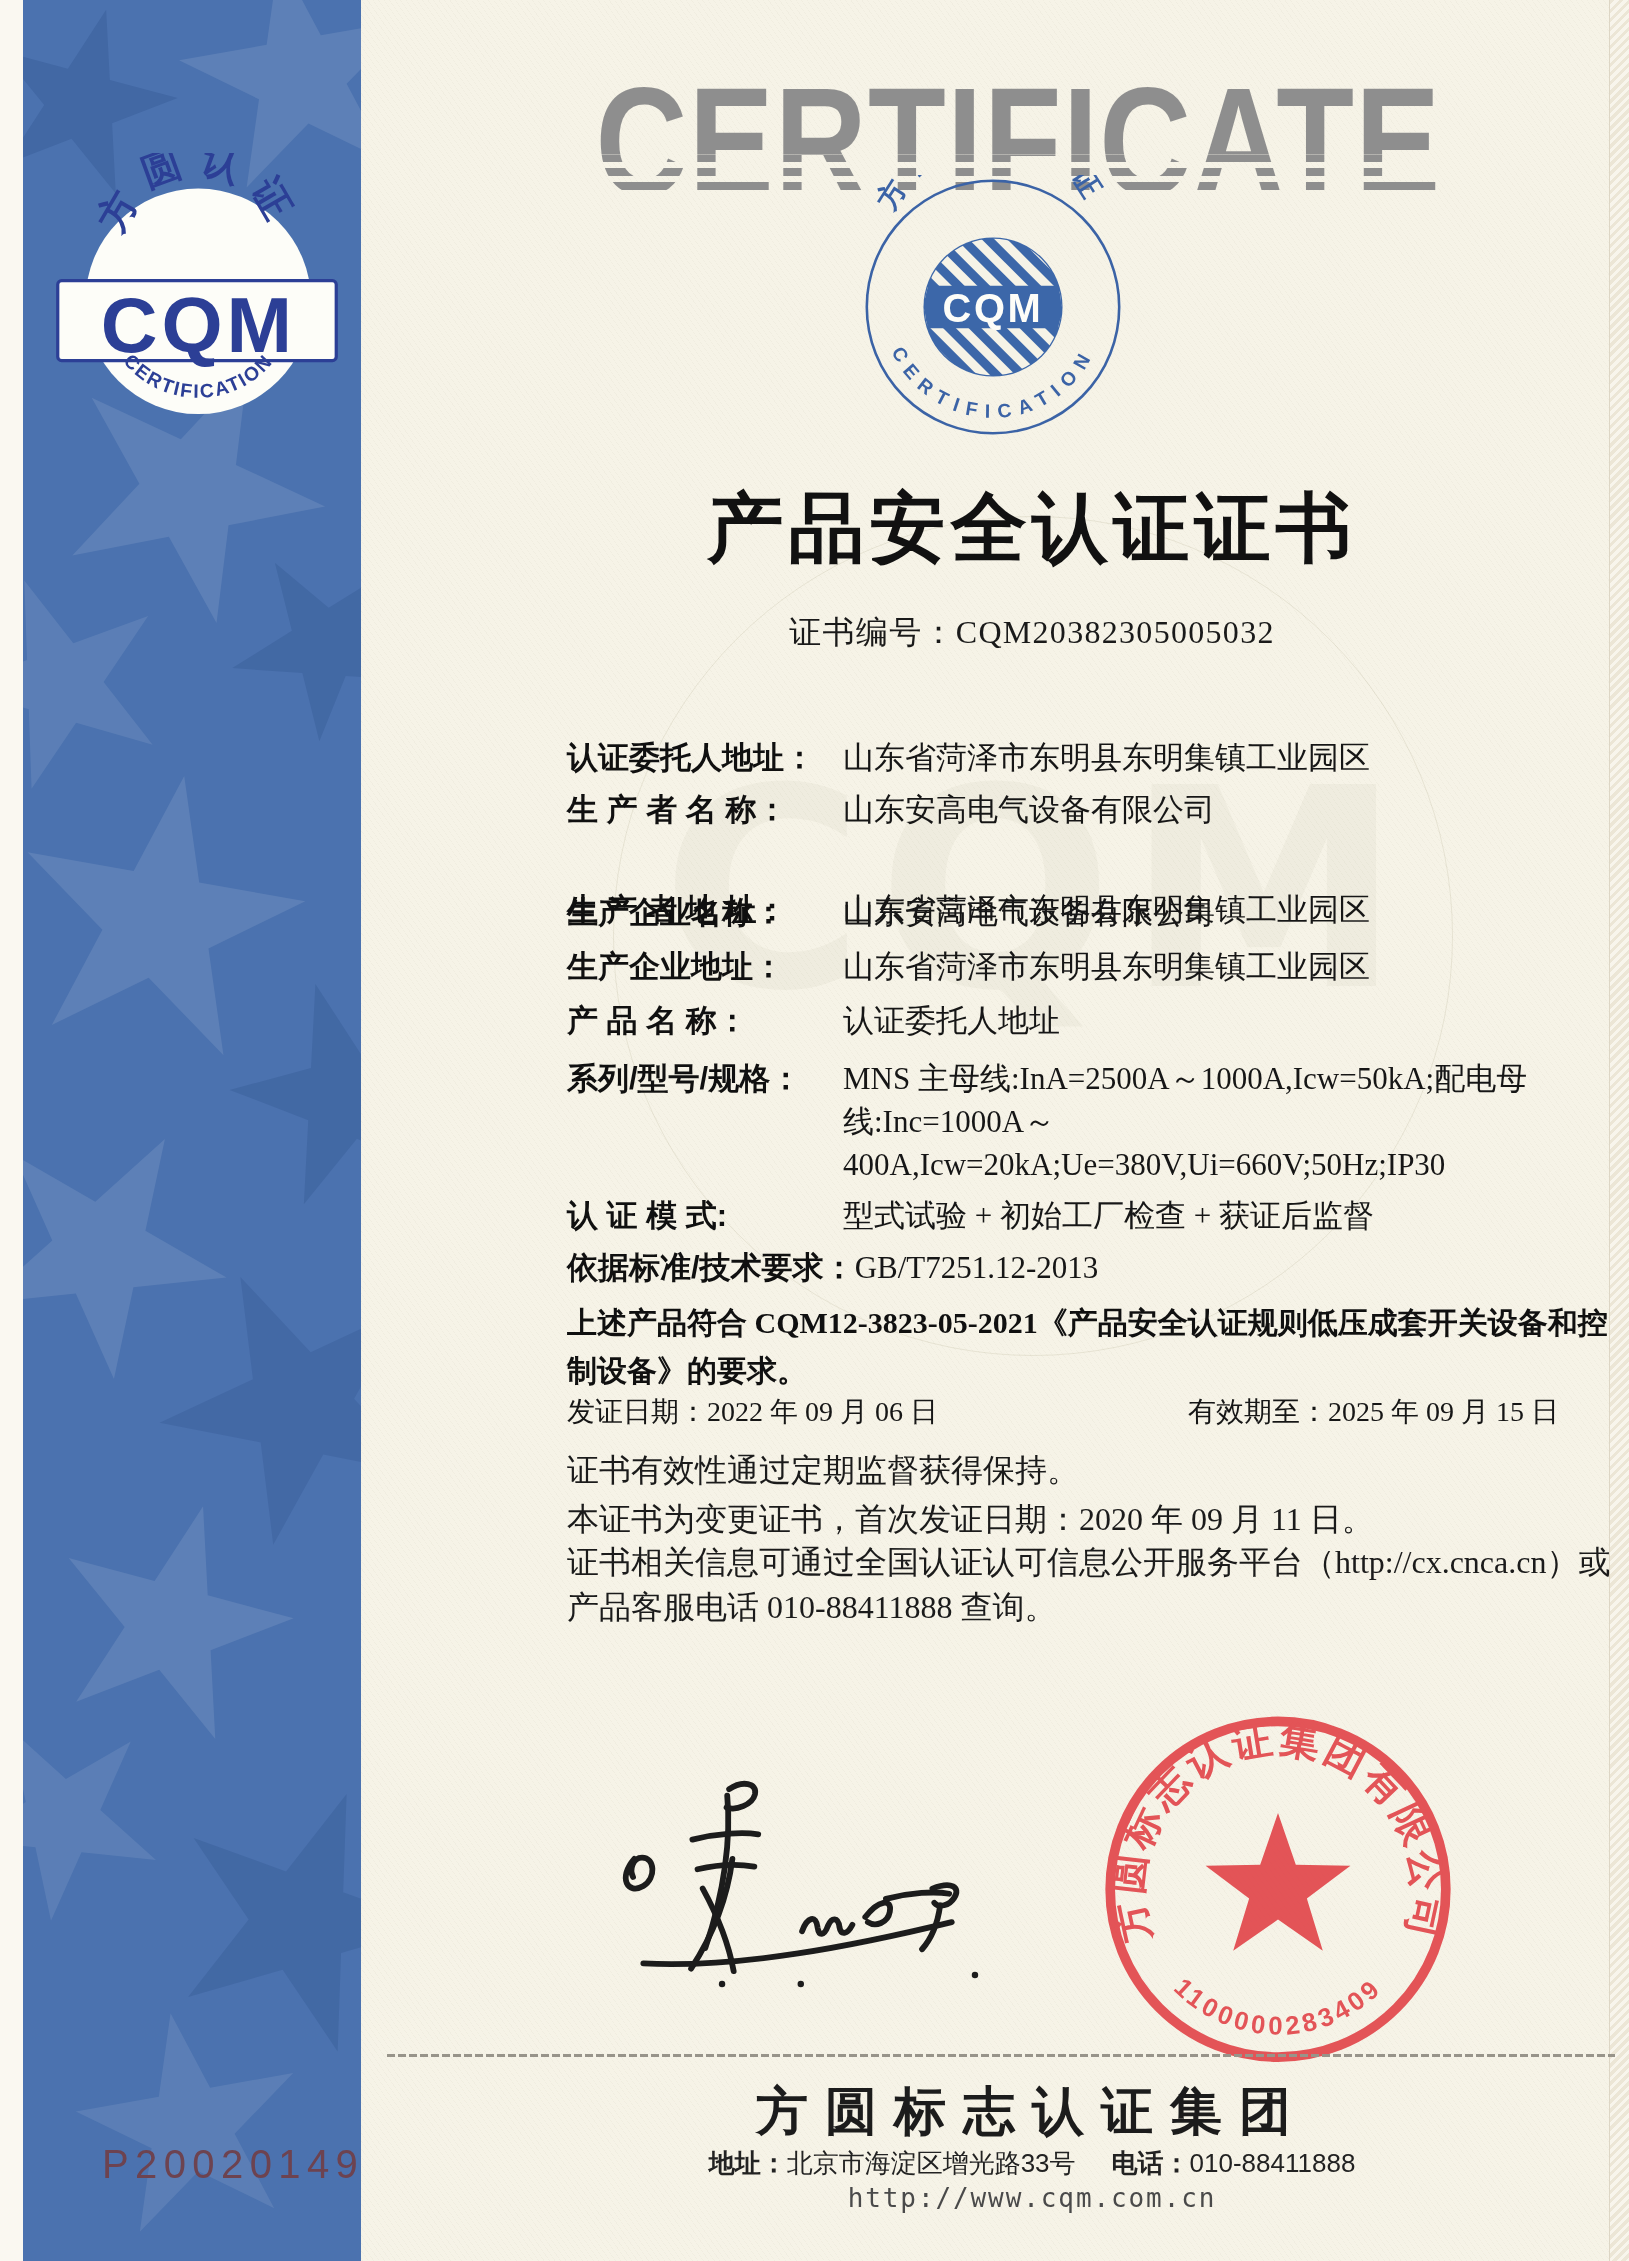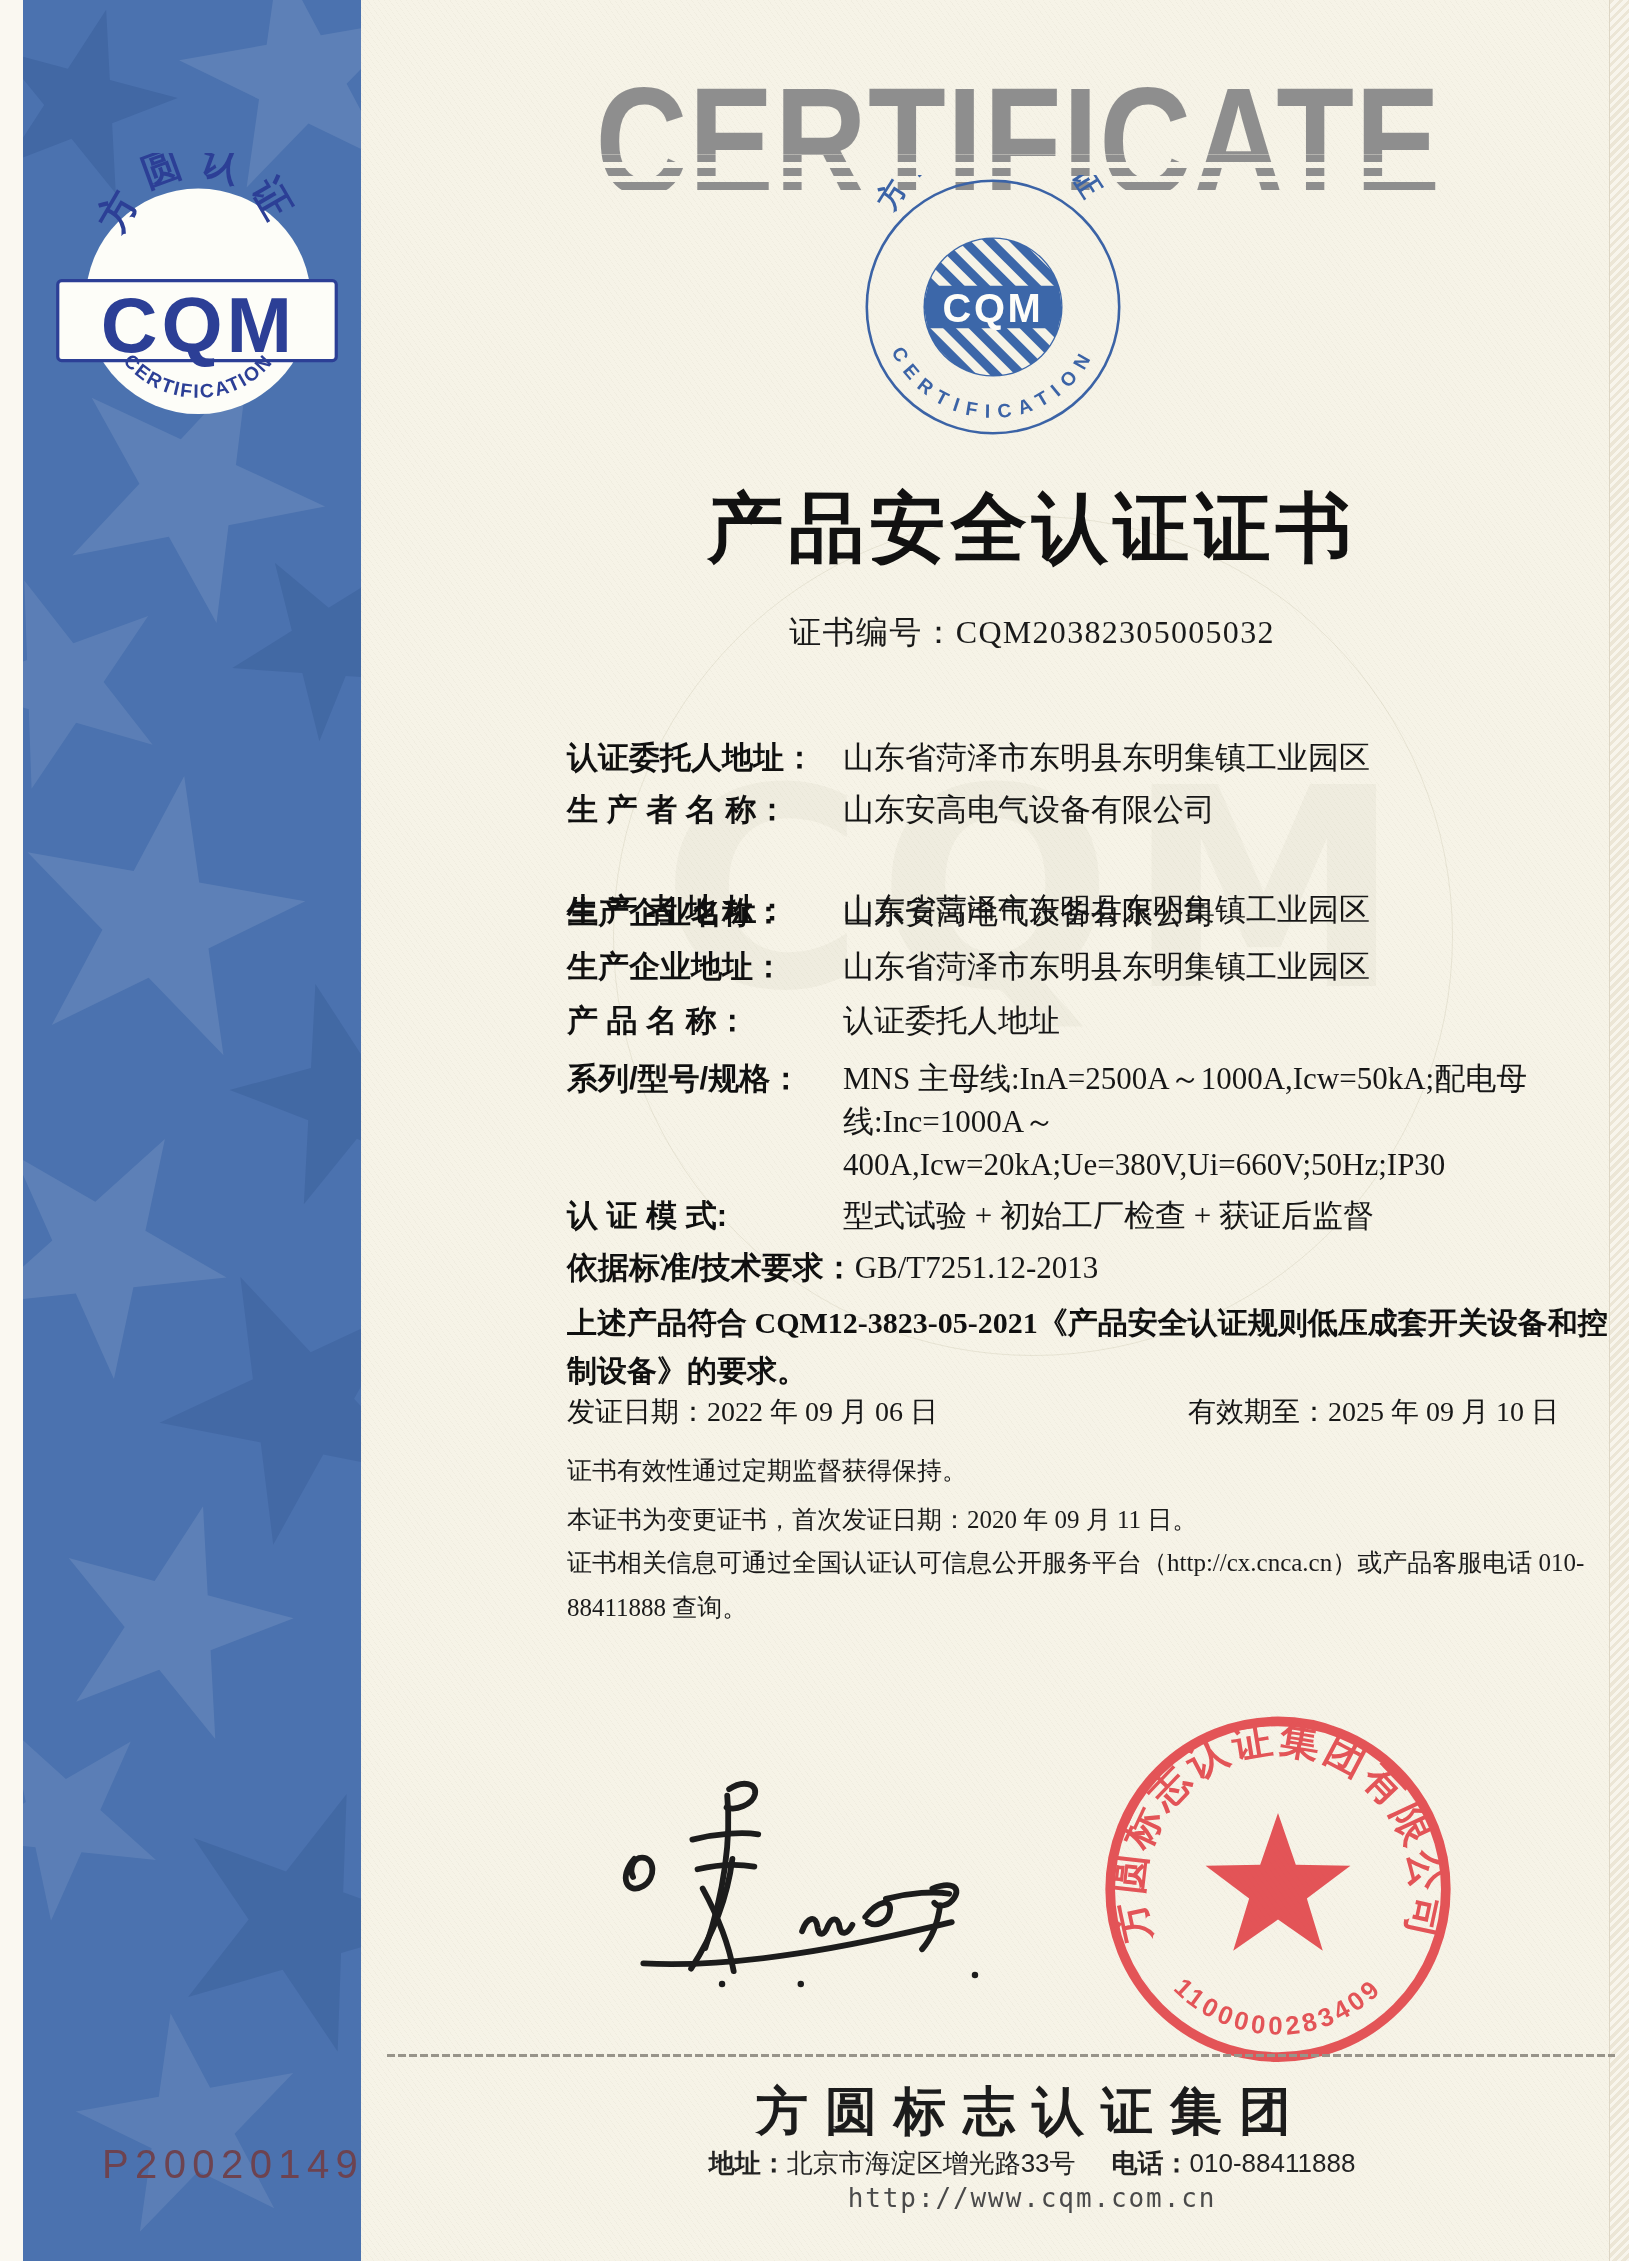--- a/index.html
+++ b/index.html
@@ -51,21 +51,21 @@
   .row{position:absolute;left:567px;width:1032px;font-size:31px;line-height:43px;color:#161616;}
   .lbl{display:inline-block;min-width:276px;font-family:"Liberation Sans","DejaVu Sans",sans-serif;font-weight:700;color:#101010;}
   .val{font-family:"Liberation Serif",serif;}
   .row.spec .val{display:inline-block;width:745px;vertical-align:top;}
   .r1{top:685px}.r2{top:736px}.r3{top:788px}.r4{top:888px}.r5{top:891px}
   .r6{top:945px}.r7{top:999px}.r8{top:1057px}.r9{top:1194px}.r10{top:1246px}
   .statement{position:absolute;left:567px;top:1299px;width:1061px;
     font-size:30px;line-height:48px;font-weight:700;color:#101010;}
   .dates-issue{position:absolute;left:567px;top:1393px;font-size:28px;color:#161616;}
   .dates-valid{position:absolute;left:1188px;top:1393px;font-size:28px;color:#161616;}
-  .note{position:absolute;left:567px;width:1045px;font-size:25px;line-height:45px;color:#1b1b1b;}
+  .note{position:absolute;left:567px;width:1045px;font-size:32px;line-height:45px;color:#1b1b1b;}
   .n1{top:1448px}.n2{top:1497px}.n3{top:1540px}
   .signature{position:absolute;left:584px;top:1762px;}
   .stamp{position:absolute;left:1065px;top:1673px;opacity:0.93;}
   .divider{position:absolute;left:387px;top:2054px;width:1228px;height:3.2px;
     background:repeating-linear-gradient(90deg,#98948a 0 8.4px,transparent 8.4px 11px);}
   .footer-org{position:absolute;left:426px;top:2077px;width:1212px;text-align:center;
     font-size:52px;font-weight:700;letter-spacing:17px;color:#1c1c1c;}
   .footer-addr{position:absolute;left:426px;top:2146px;width:1212px;text-align:center;
     font-size:26px;color:#222;font-family:"Liberation Sans","DejaVu Sans",sans-serif;}
   .footer-addr b{font-weight:700;margin-top:36px;}
@@ -176,21 +176,21 @@
   <div class="row r8 spec"><span class="lbl">系列/型号/规格：</span><span class="val">MNS 主母线:InA=2500A～1000A,Icw=50kA;配电母线:Inc=1000A～400A,Icw=20kA;Ue=380V,Ui=660V;50Hz;IP30</span></div>
   <div class="row r9"><span class="lbl">认 证 模 式:</span><span class="val">型式试验 + 初始工厂检查 + 获证后监督</span></div>
   <div class="row r10"><span class="lbl">依据标准/技术要求：</span><span class="val">GB/T7251.12-2013</span></div>
 
   <div class="statement">上述产品符合 CQM12-3823-05-2021《产品安全认证规则低压成套开关设备和控制设备》的要求。</div>
 
   <div class="dates-issue">
     <span>发证日期：</span><span>2022 年 09 月 06 日</span>
   </div>
   <div class="dates-valid">
-    <span>有效期至：</span><span>2025 年 09 月 10 日</span>
+    <span>有效期至：</span><span>2025 年 09 月 15 日</span>
   </div>
 
   <div class="note n1">证书有效性通过定期监督获得保持。</div>
   <div class="note n2">本证书为变更证书，首次发证日期：2020 年 09 月 11 日。</div>
   <div class="note n3">证书相关信息可通过全国认证认可信息公开服务平台（http://cx.cnca.cn）或产品客服电话 010-88411888 查询。</div>
 
   <div class="signature">
     <svg width="400" height="239" viewBox="0 0 620 370" fill="none" stroke="#1c1c1c" stroke-width="9" stroke-linecap="round" stroke-linejoin="round">
       <path d="M78 150 c-26 30 -10 56 14 42 c20 -12 18 -44 -2 -44 c-14 0 -20 18 -14 30"></path>
       <path d="M225 42 c20 -14 44 -10 40 8 c-4 16 -30 26 -44 20"></path>

